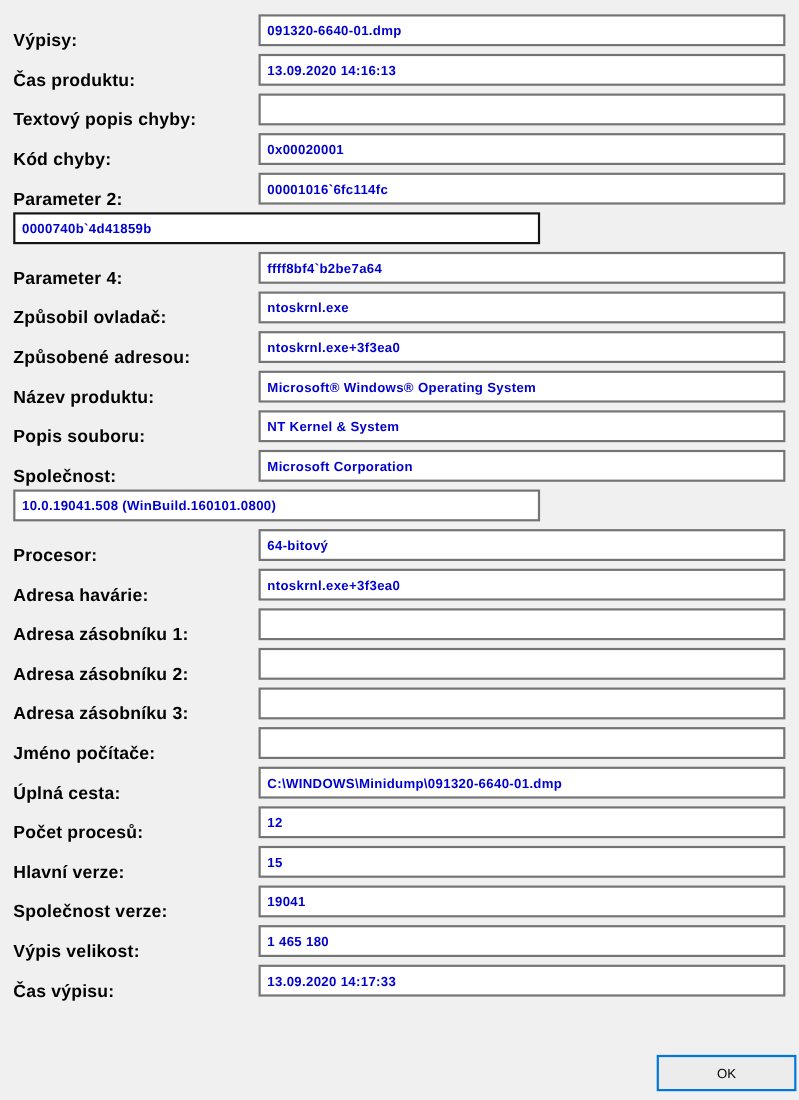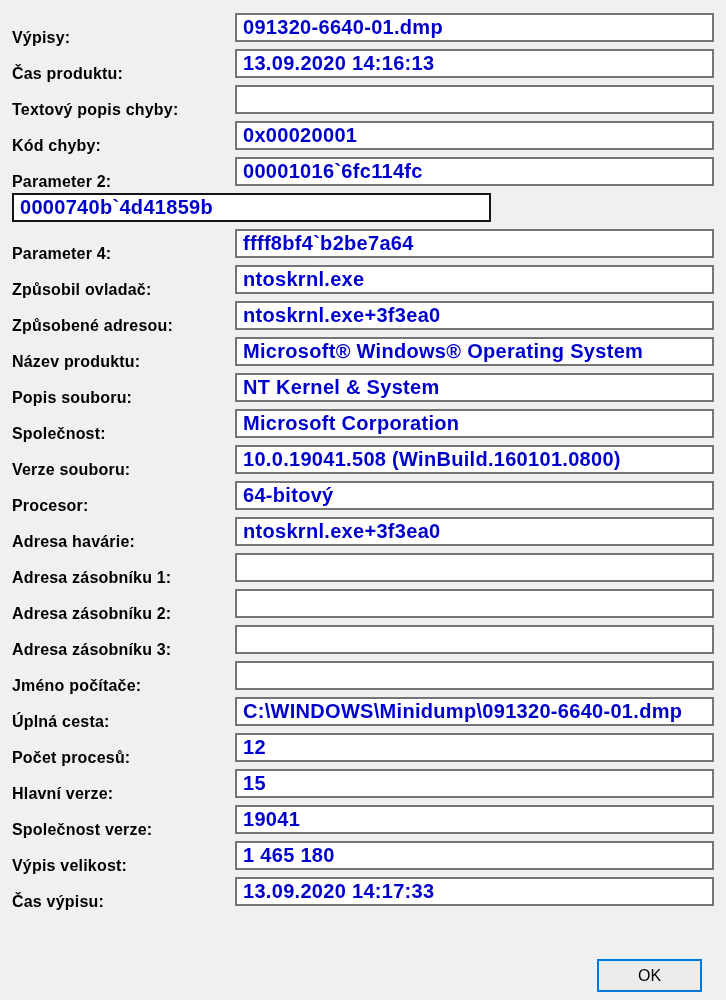--- a/index.html
+++ b/index.html
@@ -36,43 +36,43 @@
     margin-top: 20px;
   }
   .field {
     width: 479px;
     box-sizing: border-box;
     background: #ffffff;
     border: 2px solid #747474;
     display: flex;
     align-items: center;
     padding: 0 6px;
-    font-size: 20px;
+    font-size: 12px;
     font-weight: bold;
     color: #0000cc;
     letter-spacing: 0.3px;
     white-space: nowrap;
     overflow: hidden;
   }
   .row.focused .field {
     border-color: #141414;
   }
   #ok-button {
     position: absolute;
     left: 597px;
     top: 959px;
-    width: 105px;
+    width: 127px;
     height: 33px;
     box-sizing: border-box;
     background: #ececec;
     border: 2px solid #0078d7;
     display: flex;
     align-items: center;
     justify-content: center;
-    font-size: 16px;
+    font-size: 12px;
     font-weight: normal;
     color: #000000;
     cursor: default;
   }
 </style>
 </head>
 <body>
 
 <div id="dialog">
   <div id="rows-container">
@@ -130,21 +130,20 @@
     <div class="row-label">Popis souboru:</div>
     <div class="field">NT Kernel &amp; System</div>
   </div>
 
   <div class="row">
     <div class="row-label">Společnost:</div>
     <div class="field">Microsoft Corporation</div>
   </div>
 
   <div class="row">
-    <div class="row-label">Verze souboru:</div>
     <div class="field">10.0.19041.508 (WinBuild.160101.0800)</div>
   </div>
 
   <div class="row">
     <div class="row-label">Procesor:</div>
     <div class="field">64-bitový</div>
   </div>
 
   <div class="row">
     <div class="row-label">Adresa havárie:</div>

